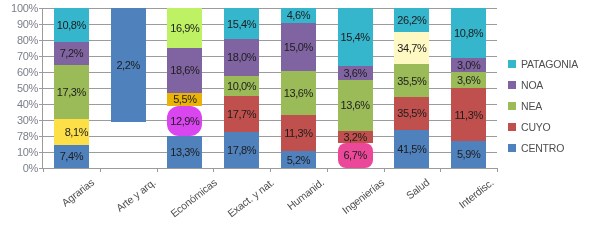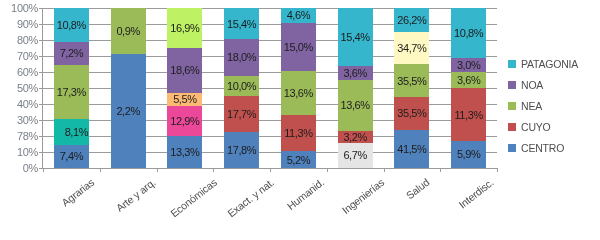--- a/index.html
+++ b/index.html
@@ -138,53 +138,50 @@
           <div class="bar">
             <div class="seg" style="background: rgb(53, 182, 205); height: 21.2598%;">
               <span>10,8%</span>
             </div>
             <div class="seg" style="background: rgb(128, 100, 162); height: 14.1732%;">
               <span>7,2%</span>
             </div>
             <div class="seg" style="background: rgb(155, 187, 89); height: 34.0551%;">
               <span>17,3%</span>
             </div>
-            <div class="seg" style="background: #14b8a6; height: 15.9449%; padding-left: 10px;">
+            <div class="seg" style="background: #fde047; height: 15.9449%; padding-left: 10px;">
               <span>8,1%</span>
             </div>
             <div class="seg" style="background: rgb(79, 129, 189); height: 14.5669%;">
               <span>7,4%</span>
             </div>
           </div>
           <div class="xtickmark edge"></div>
           <div class="xtickmark" style="left: 100%;"></div>
         </div>
         <div class="bar-slot">
           <div class="bar">
-            <div class="seg" style="background: rgb(155, 187, 89); height: 29.0323%;">
-              <span>0,9%</span>
-            </div>
             <div class="seg" style="background: rgb(79, 129, 189); height: 70.9677%;">
               <span>2,2%</span>
             </div>
           </div>
           <div class="xtickmark" style="left: 100%;"></div>
         </div>
         <div class="bar-slot">
           <div class="bar">
             <div class="seg" style="background: #bef264; height: 25.1488%;">
               <span>16,9%</span>
             </div>
             <div class="seg" style="background: rgb(128, 100, 162); height: 27.6786%;">
               <span>18,6%</span>
             </div>
-            <div class="seg" style="background: #fdba74; height: 8.18452%;">
+            <div class="seg" style="background: #eab308; height: 8.18452%;">
               <span>5,5%</span>
             </div>
-            <div class="seg" style="background: #ec4899; height: 19.1964%;">
+            <div class="seg" style="background: #d946ef; height: 19.1964%; border-radius: 12px;">
               <span>12,9%</span>
             </div>
             <div class="seg" style="background: rgb(79, 129, 189); height: 19.7917%;">
               <span>13,3%</span>
             </div>
           </div>
           <div class="xtickmark" style="left: 100%;"></div>
         </div>
         <div class="bar-slot">
           <div class="bar">
@@ -233,21 +230,21 @@
             </div>
             <div class="seg" style="background: rgb(128, 100, 162); height: 8.47059%;">
               <span>3,6%</span>
             </div>
             <div class="seg" style="background: rgb(155, 187, 89); height: 32%;">
               <span>13,6%</span>
             </div>
             <div class="seg" style="background: rgb(192, 80, 77); height: 7.52941%;">
               <span>3,2%</span>
             </div>
-            <div class="seg" style="background: #e5e5e5; height: 15.7647%;">
+            <div class="seg" style="background: #ec4899; height: 15.7647%; border-radius: 8px;">
               <span>6,7%</span>
             </div>
           </div>
           <div class="xtickmark" style="left: 100%;"></div>
         </div>
         <div class="bar-slot">
           <div class="bar">
             <div class="seg" style="background: rgb(53, 182, 205); height: 15.1096%;">
               <span>26,2%</span>
             </div>

